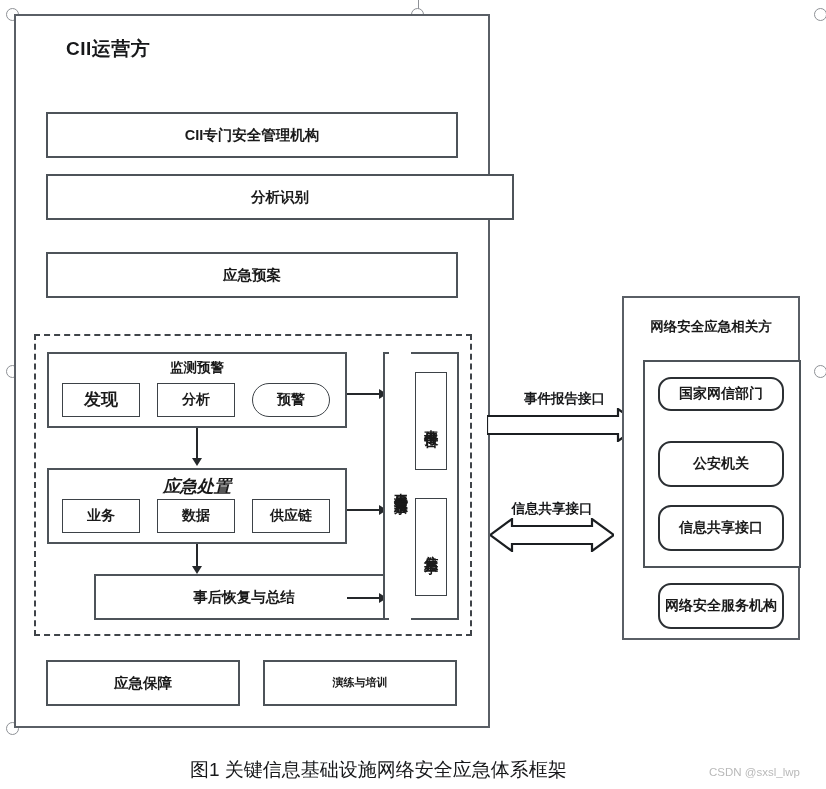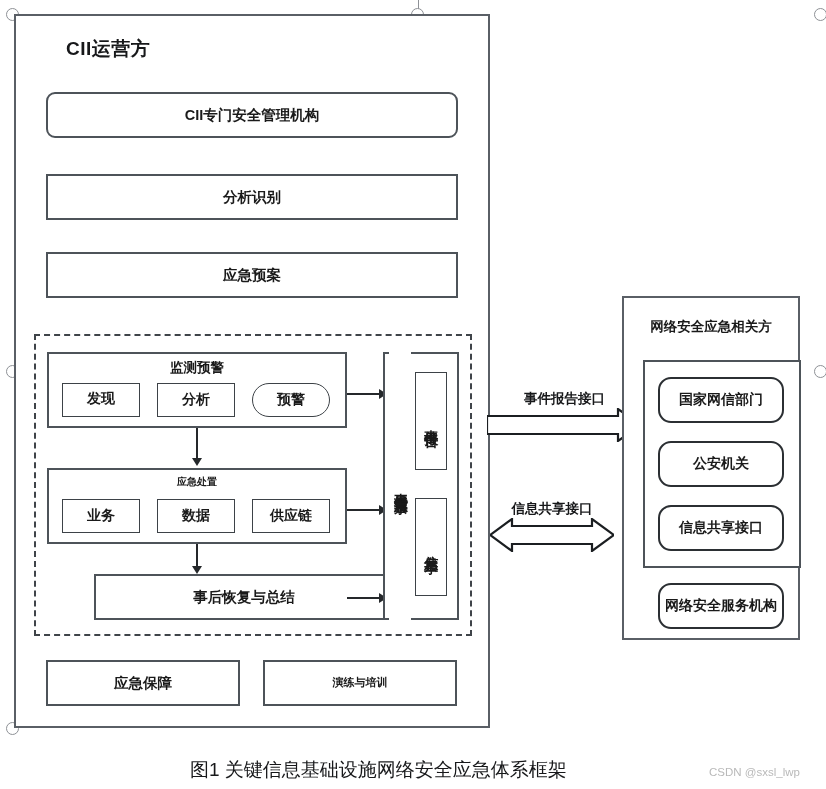--- a/index.html
+++ b/index.html
@@ -128,37 +128,37 @@
   <div class="handle" style="left:411px;top:8px;"></div>
   <div class="handle" style="left:6px;top:365px;"></div>
   <div class="handle" style="left:6px;top:722px;"></div>
   <div class="handle" style="left:814px;top:8px;"></div>
   <div class="handle" style="left:814px;top:365px;"></div>
 
   <div class="box outer-box" style="left:14px;top:14px;width:476px;height:714px;display:block;"></div>
 
   <div class="panel-title" style="left:50px;top:36px;font-size:19px;margin-left:16px;">CII运营方</div>
 
-  <div class="box heavy-box" style="left:46px;top:92px;width:412px;height:46px;font-size:14.5px;border-radius:9px;">CII专门安全管理机构</div>
-  <div class="box heavy-box" style="left:46px;top:174px;width:412px;height:46px;font-size:14.5px;">分析识别</div>
+  <div class="box heavy-box" style="left:46px;top:112px;width:412px;height:46px;font-size:14.5px;">CII专门安全管理机构</div>
+  <div class="box heavy-box" style="left:46px;top:174px;width:468px;height:46px;font-size:14.5px;">分析识别</div>
   <div class="box heavy-box" style="left:46px;top:252px;width:412px;height:46px;font-size:14.5px;">应急预案</div>
 
   <div class="dashed-box" style="left:34px;top:334px;width:438px;height:302px;"></div>
 
   <div class="box heavy-box" style="left:47px;top:352px;width:300px;height:76px;display:block;"></div>
   <div class="group-head" style="left:47px;top:359px;width:300px;font-size:13.5px;">监测预警</div>
-  <div class="box thin-box" style="left:62px;top:383px;width:78px;height:34px;font-size:14px;font-family:Liberation Mono, monospace;">发现</div>
+  <div class="box thin-box" style="left:62px;top:383px;width:78px;height:34px;font-size:17px;">发现</div>
   <div class="box thin-box" style="left:157px;top:383px;width:78px;height:34px;font-size:14px;">分析</div>
   <div class="box thin-box" style="left:252px;top:383px;width:78px;height:34px;font-size:14px;border-radius:17px;">预警</div>
 
   <div class="line-v" style="left:196px;top:428px;height:32px;"></div>
   <div class="tri-down" style="left:191.5px;top:458px;"></div>
 
   <div class="box heavy-box" style="left:47px;top:468px;width:300px;height:76px;display:block;"></div>
-  <div class="group-head" style="left:47px;top:475px;width:300px;font-size:10px;">应急处置</div>
+  <div class="group-head" style="left:47px;top:475px;width:300px;font-size:17px;font-style:italic;">应急处置</div>
   <div class="box thin-box" style="left:62px;top:499px;width:78px;height:34px;font-size:14px;">业务</div>
   <div class="box thin-box" style="left:157px;top:499px;width:78px;height:34px;font-size:14px;">数据</div>
   <div class="box thin-box" style="left:252px;top:499px;width:78px;height:34px;font-size:14px;">供应链</div>
 
   <div class="line-v" style="left:196px;top:544px;height:24px;"></div>
   <div class="tri-down" style="left:191.5px;top:566px;"></div>
 
   <div class="box heavy-box" style="left:47px;top:574px;width:300px;height:46px;font-size:14.5px;margin-left:47px;">事后恢复与总结</div>
 
   <div class="line-h" style="left:347px;top:393px;width:36px;"></div>
@@ -190,21 +190,21 @@
     <svg width="124" height="34" viewBox="0 0 124 34">
       <polygon points="0,17 22,1 22,8 102,8 102,1 124,17 102,33 102,26 22,26 22,33" fill="#ffffff" stroke="#1b1e21" stroke-width="2.2" stroke-linejoin="miter"></polygon>
     </svg>
   </div>
 
   <div class="box outer-box" style="left:622px;top:296px;width:178px;height:344px;display:block;"></div>
   <div class="group-head" style="left:622px;top:318px;width:178px;font-size:13.5px;">网络安全应急相关方</div>
 
   <div class="box heavy-box" style="left:643px;top:360px;width:158px;height:208px;display:block;"></div>
 
-  <div class="box rounded-box" style="left:658px;top:377px;width:126px;height:46px;font-size:14px;">国家网信部门</div>
+  <div class="box rounded-box" style="left:658px;top:377px;width:126px;height:34px;font-size:14px;">国家网信部门</div>
   <div class="box rounded-box" style="left:658px;top:441px;width:126px;height:46px;font-size:14px;">公安机关</div>
   <div class="box rounded-box" style="left:658px;top:505px;width:126px;height:46px;font-size:14px;">信息共享接口</div>
 
   <div class="box rounded-box" style="left:658px;top:583px;width:126px;height:46px;font-size:14px;">网络安全服务机构</div>
 
   <div class="caption" style="left:190px;top:757px;font-size:19px;">图1  关键信息基础设施网络安全应急体系框架</div>
   <div class="watermark" style="left:709px;top:766px;font-size:11.5px;">CSDN @sxsl_lwp</div>
 
 </div>
 

